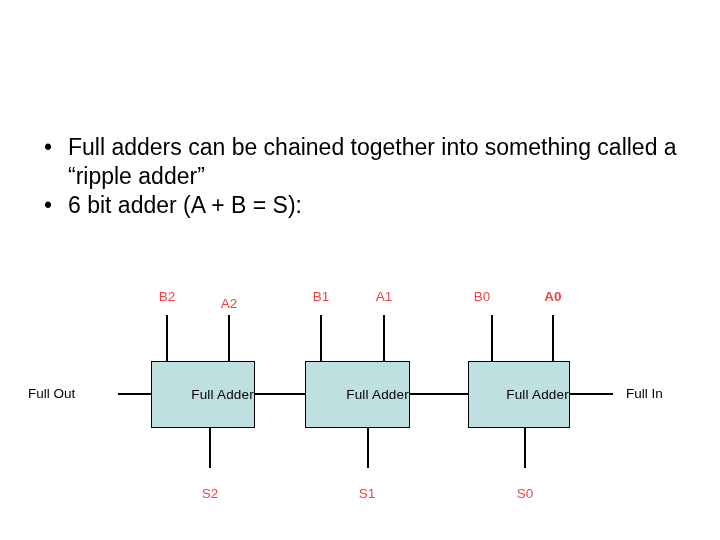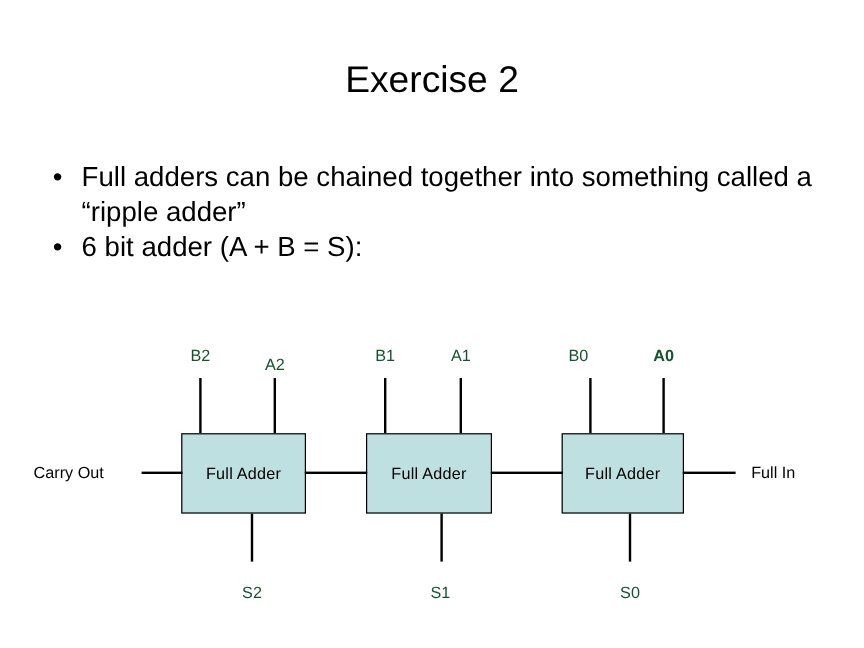--- a/index.html
+++ b/index.html
@@ -63,55 +63,54 @@
     width: 720px;
     height: 540px;
   }
   .adder-box {
     position: absolute;
     box-sizing: border-box;
     background: #bfe0e0;
     border: 1.6px solid #000000;
     display: flex;
     align-items: center;
-    justify-content: center;
+    justify-content: flex-end;
     font-size: 13.5px;
     color: #000000;
     letter-spacing: 0.2px;
   }
   .wire-v {
     position: absolute;
     width: 1.6px;
     background: #000000;
   }
   .wire-h {
     position: absolute;
     height: 1.6px;
     background: #000000;
   }
   .pin-label {
     position: absolute;
     font-size: 13.5px;
-    color: #14532d;
+    color: #ef4444;
     text-align: center;
     white-space: nowrap;
   }
   .side-label {
     position: absolute;
     font-size: 13.5px;
     color: #000000;
     white-space: nowrap;
   }
 </style>
 </head>
 <body>
 
 <div id="slide">
 
-  <div class="slide-title">Exercise 2</div>
 
   <div class="body-block">
 
     <div class="bullet-row first">
       <span class="bullet-dot">•</span>
       <span class="bullet-text">Full adders can be chained together into something called a “ripple adder”</span>
     </div>
 
     <div class="bullet-row second">
       <span class="bullet-dot">•</span>
@@ -150,21 +149,21 @@
 
     <div class="adder-box" style="left:468px; top:361px; width:102px; height:67px;">
       <span>Full Adder</span>
     </div>
 
     <div class="wire-h" style="left:118px; top:393px; width:34px;"></div>
     <div class="wire-h" style="left:254px; top:393px; width:52px;"></div>
     <div class="wire-h" style="left:409px; top:393px; width:60px;"></div>
     <div class="wire-h" style="left:569px; top:393px; width:44px;"></div>
 
-    <div class="side-label" style="left:28px; top:386px;">Carry Out</div>
+    <div class="side-label" style="left:28px; top:386px;">Full Out</div>
     <div class="side-label" style="left:626px; top:386px;">Full In</div>
 
     <div class="wire-v" style="left:209px; top:428px; height:40px;"></div>
     <div class="wire-v" style="left:367px; top:428px; height:40px;"></div>
     <div class="wire-v" style="left:524px; top:428px; height:40px;"></div>
 
     <div class="pin-label" style="left:188px; top:486px; width:44px;">S2</div>
     <div class="pin-label" style="left:345px; top:486px; width:44px;">S1</div>
     <div class="pin-label" style="left:503px; top:486px; width:44px;">S0</div>
 

